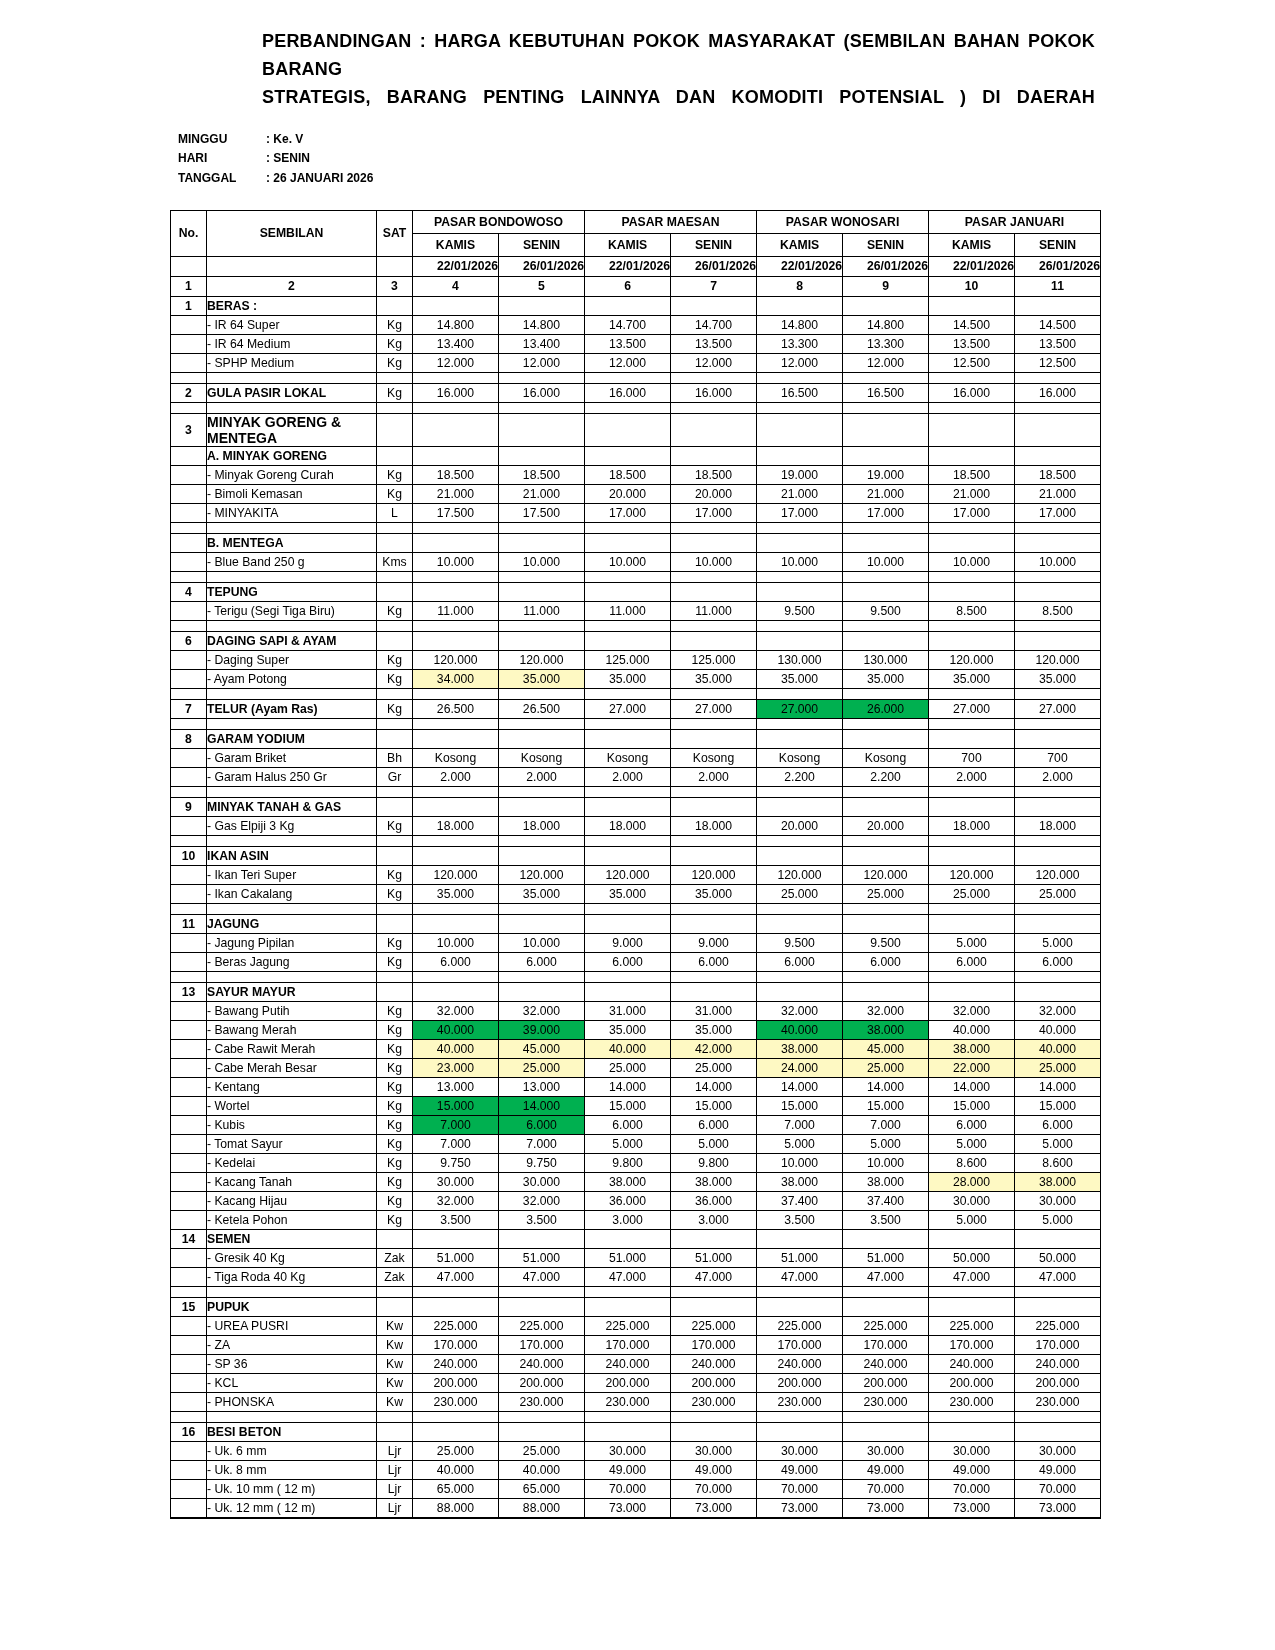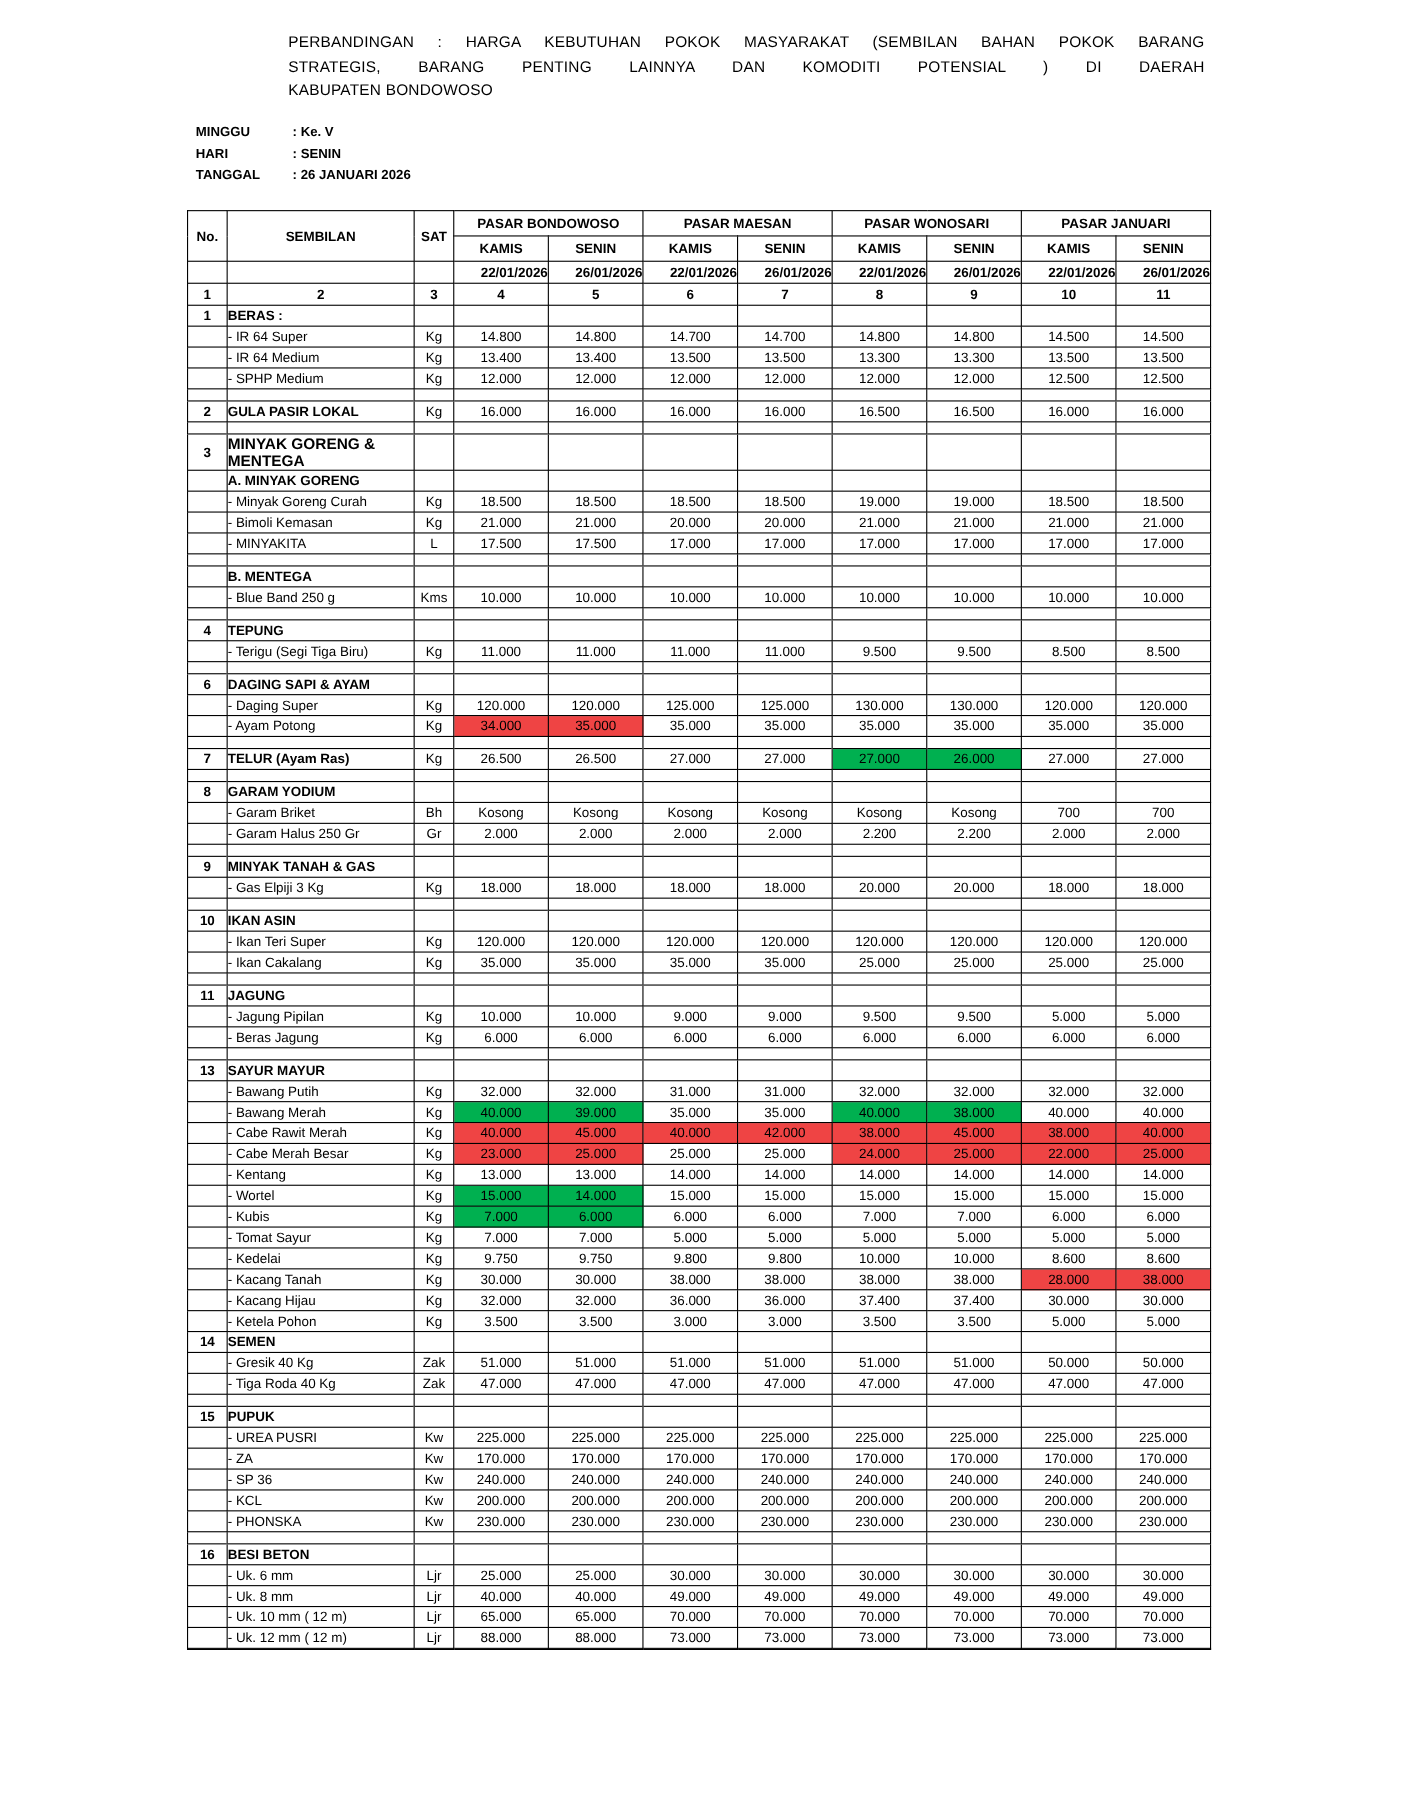--- a/index.html
+++ b/index.html
@@ -18,22 +18,22 @@
     width: 1275px;
     height: 1650px;
     box-sizing: border-box;
     padding: 28px 0 0 0;
     position: relative;
   }
   .title-block {
     margin: 0 180px 0 262px;
   }
   .title-line {
-    font-size: 14px;
-    font-weight: normal;
+    font-size: 18px;
+    font-weight: bold;
     text-align: justify;
     text-align-last: justify;
     line-height: 1.55;
     letter-spacing: 0.2px;
   }
   .title-line.last {
     text-align-last: left;
   }
   .meta {
     margin: 18px 0 0 178px;
@@ -107,39 +107,38 @@
     text-align: center;
     border-left: 0;
     border-right: 1px solid #000;
     border-top: 0;
     border-bottom: 0;
     font-size: 12.2px;
   }
   tr.datarow { height: 19px; }
   tr.spacer { height: 11px; }
   tr.spacer td { border-top: 0; border-bottom: 0; }
-  .hl-orange { background: #ef4444; margin-left: 44px; }
+  .hl-orange { background: #fef9c3; margin-left: 44px; }
   .hl-green { background: #00b050; }
   .bottom-close td {
     border-bottom: 1px solid #000;
     height: 0;
     padding: 0;
     line-height: 0;
     font-size: 0;
   }
 </style>
 </head>
 <body>
 
 <div class="page">
 
   <div class="title-block">
     <div class="title-line">PERBANDINGAN : HARGA KEBUTUHAN POKOK MASYARAKAT (SEMBILAN BAHAN POKOK BARANG</div>
     <div class="title-line">STRATEGIS, BARANG PENTING LAINNYA DAN KOMODITI POTENSIAL ) DI DAERAH</div>
-    <div class="title-line last">KABUPATEN BONDOWOSO</div>
   </div>
 
   <div class="meta">
     <div class="meta-row">
       <div class="meta-label">MINGGU</div>
       <div class="meta-value">: Ke. V</div>
     </div>
     <div class="meta-row">
       <div class="meta-label">HARI</div>
       <div class="meta-value">: SENIN</div>

